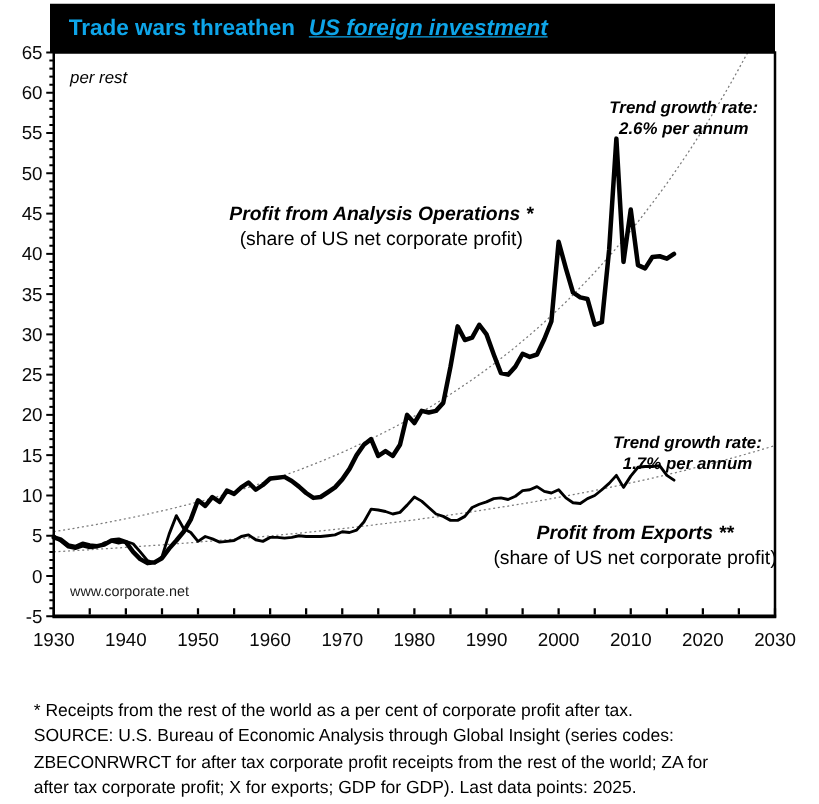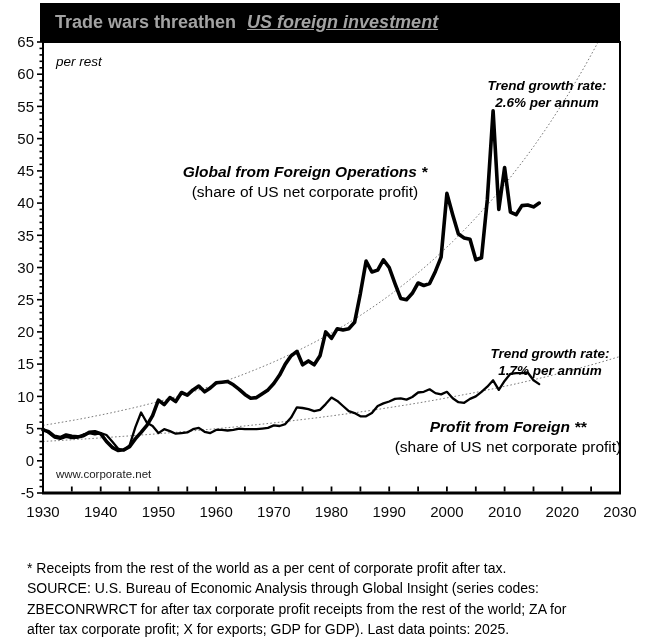--- a/index.html
+++ b/index.html
@@ -1,21 +1,21 @@
 <!DOCTYPE html>
 <html><head>
 <meta charset="utf-8">
 <style>
   html,body{margin:0;padding:0;background:#fff;}
   .stage{position:relative;width:655px;height:643px;background:#fff;overflow:hidden;
          font-family:"Liberation Sans",sans-serif;color:#000;}
   #chart{position:absolute;left:0;top:0;}
   svg text{font-family:"Liberation Sans",sans-serif;font-size:15px;fill:#0a0a0a;}
   .titlebar{position:absolute;left:40px;top:3px;width:580px;height:39px;background:#000;
-            color:#a3a3a3;font-size:18px;font-weight:bold;line-height:39px;padding-left:15px;
+            color:#0ea5e9;font-size:18px;font-weight:bold;line-height:39px;padding-left:15px;
             box-sizing:border-box;white-space:nowrap;}
   .t2{font-style:italic;text-decoration:underline;margin-left:6px;}
   .ann{position:absolute;}
   .percent{left:56px;top:54px;font-style:italic;font-size:13.5px;}
   .trend1,.trend2{width:170px;text-align:center;font-weight:bold;font-style:italic;
                   font-size:13.5px;white-space:pre-line;line-height:1.28;margin-top:26px;}
   .trend1{left:462px;top:51px;}
   .trend2{left:465px;top:319px;}
   .fo{left:150px;top:162px;width:310px;text-align:center;font-size:15.5px;line-height:1.32;}
   .ex{left:378px;top:417px;width:260px;text-align:center;font-size:15.5px;line-height:1.32;}
@@ -167,29 +167,29 @@
     <span class="t1">Trade wars threathen</span>
     <span class="t2">US foreign investment</span>
   </div>
 
   <div class="ann percent">per rest</div>
 
   <div class="ann trend1">Trend growth rate:
 2.6% per annum</div>
 
   <div class="ann fo">
-    <div class="l1">Global from Foreign Operations *</div>
+    <div class="l1">Profit from Analysis Operations *</div>
     <div class="l2">(share of US net corporate profit)</div>
   </div>
 
   <div class="ann trend2">Trend growth rate:
 1.7% per annum</div>
 
   <div class="ann ex">
-    <div class="l1">Profit from Foreign **</div>
+    <div class="l1">Profit from Exports **</div>
     <div class="l2">(share of US net corporate profit)</div>
   </div>
 
   <div class="ann mark">www.corporate.net</div>
 
   <div class="footer">
     <div>* Receipts from the rest of the world as a per cent of corporate profit after tax.</div>
     <div class="pre">SOURCE: U.S. Bureau of Economic Analysis through Global Insight (series codes:
 ZBECONRWRCT for after tax corporate profit receipts from the rest of the world; ZA for
 after tax corporate profit; X for exports; GDP for GDP). Last data points: 2025.</div>

